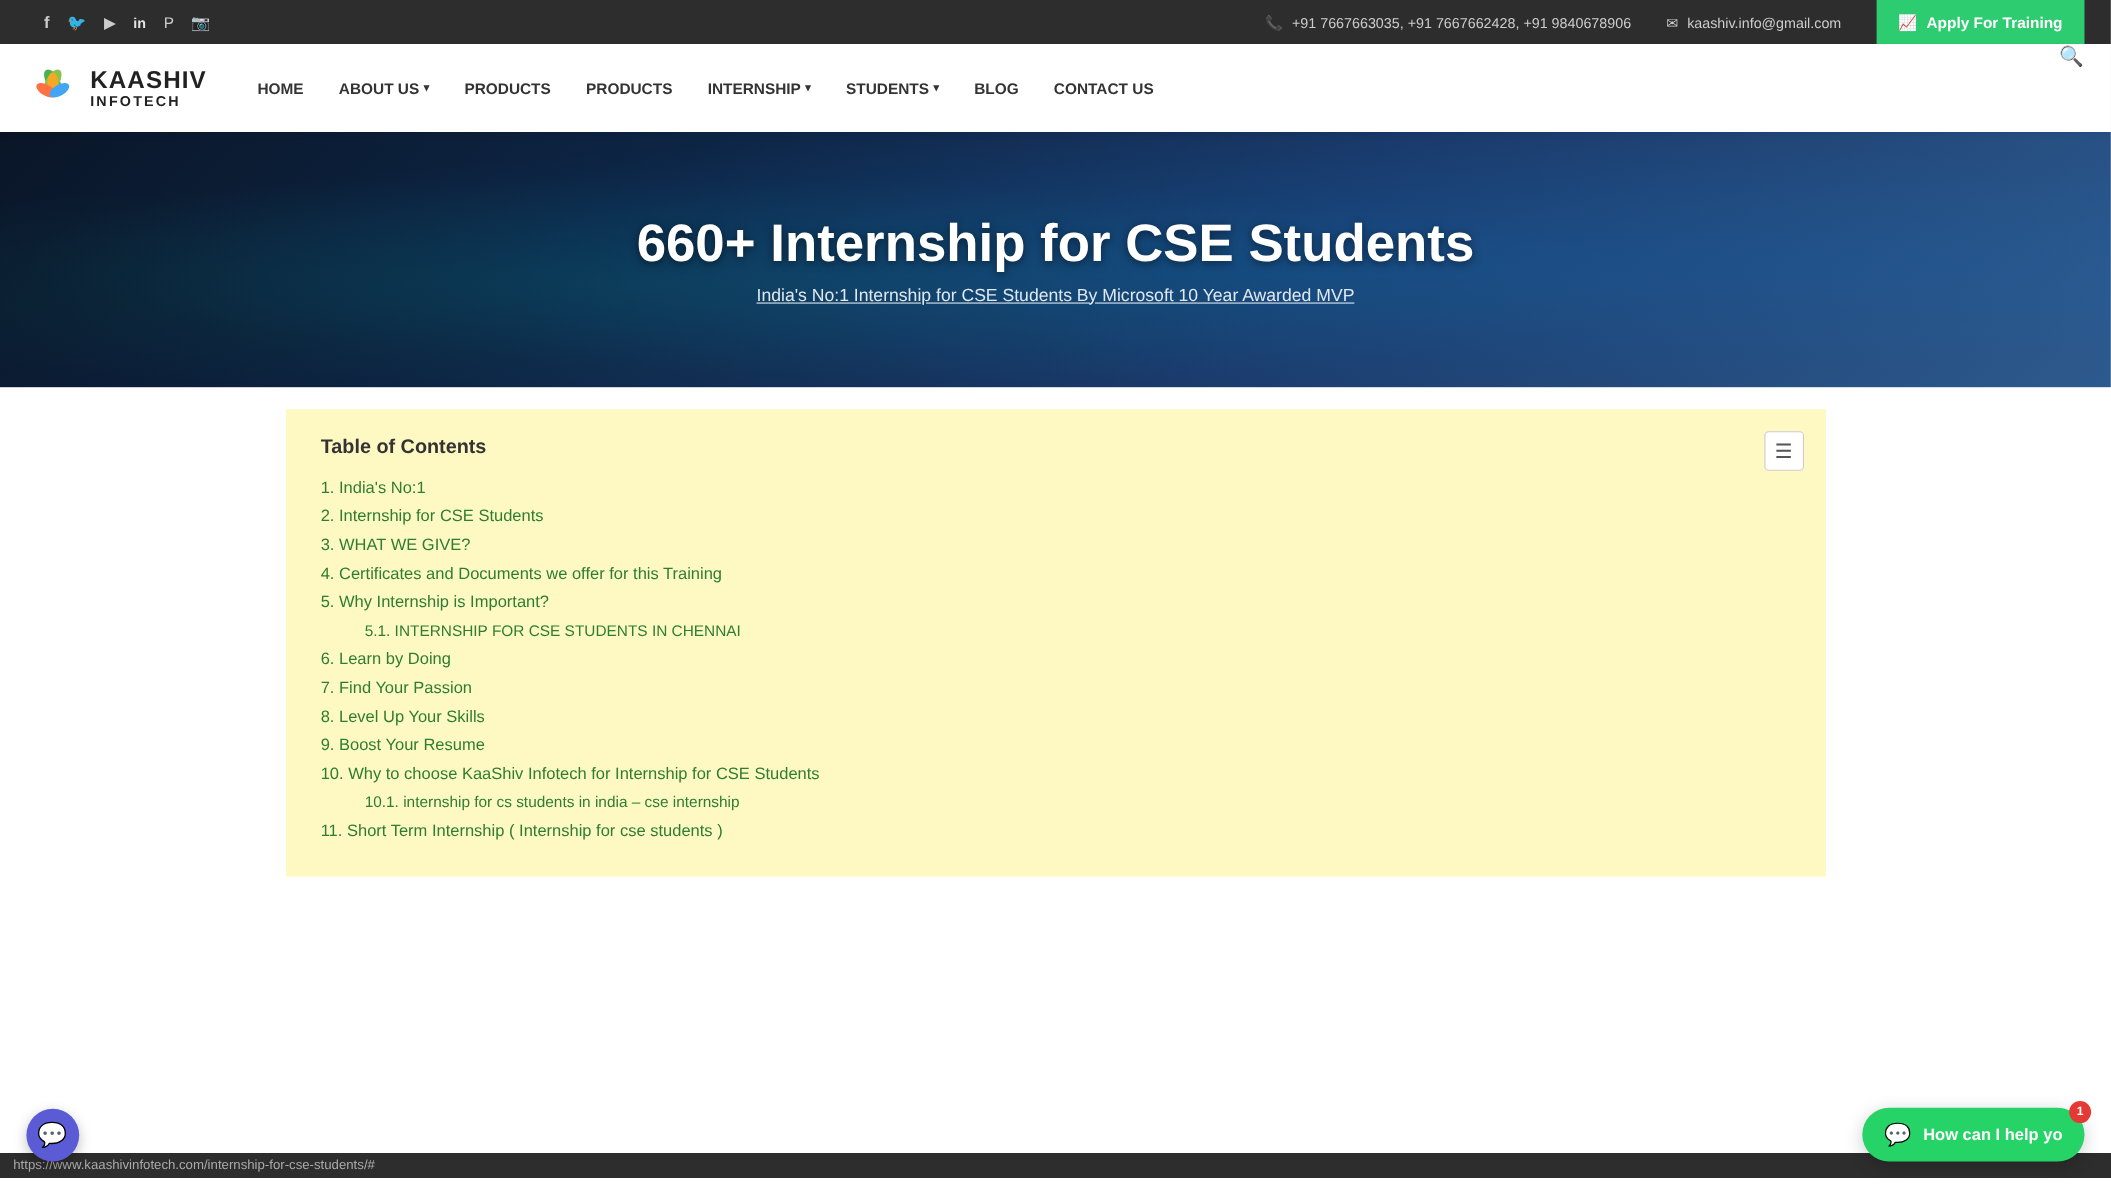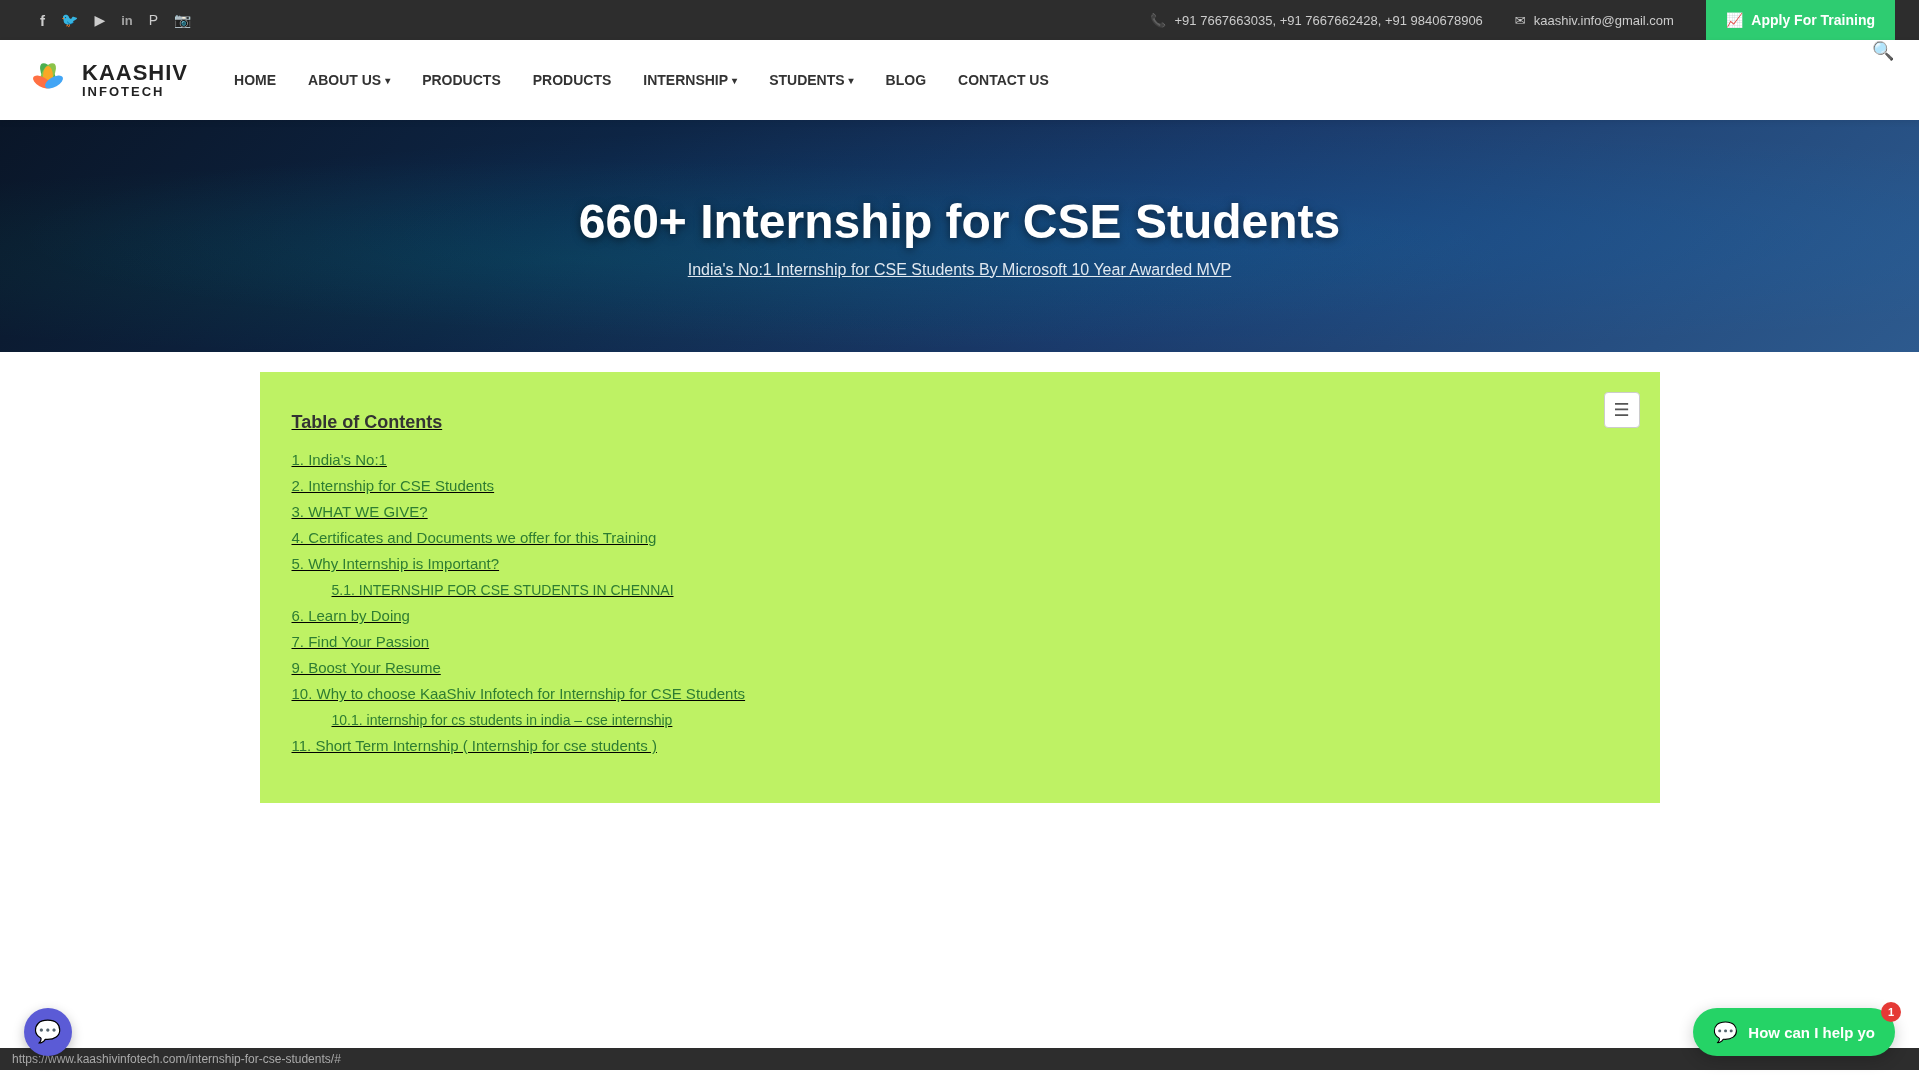--- a/index.html
+++ b/index.html
@@ -102,26 +102,25 @@
       color: #e0e8f0;
       text-align: center;
       position: relative;
       z-index: 1;
       margin-top: 12px;
       text-decoration: underline;
     }
 
     
     .toc-wrapper {
-      background: #bef264;
+      background: #fef9c3;
       margin: 20px auto;
       max-width: 1400px;
-      padding: 40px 32px;
-      position: relative;
-      text-decoration: underline;
+      padding: 24px 32px;
+      position: relative;
     }
     .toc-title {
       font-size: 18px;
       font-weight: 700;
       color: #333;
       margin-bottom: 18px;
     }
     .toc-toggle {
       position: absolute;
       top: 20px;
@@ -219,21 +218,21 @@
 </head>
 <body>
 
 <div class="top-bar">
   <div class="top-bar-left">
     <a href="#" class="social-icon"></a>
 
     <a href="#" style="color:#ccc;font-size:15px;font-weight:bold;">f</a>
     <a href="#" style="color:#ccc;font-size:14px;">🐦</a>
     <a href="#" style="color:#ccc;font-size:14px;">▶</a>
-    <a href="#" style="color:#a3a3a3;font-size:13px;font-weight:bold;">in</a>
+    <a href="#" style="color:#e5e5e5;font-size:13px;font-weight:bold;">in</a>
     <a href="#" style="color:#ccc;font-size:14px;">P</a>
     <a href="#" style="color:#ccc;font-size:14px;">📷</a>
   </div>
   <div class="top-bar-right">
     <div class="top-bar-contact">
       <span>📞</span>
       <span>+91 7667663035, +91 7667662428, +91 9840678906</span>
     </div>
     <div class="top-bar-contact">
       <span>✉</span>
@@ -287,20 +286,21 @@
   </button>
   <ul class="toc-list">
     <li><a href="#">1. India's No:1</a></li>
     <li><a href="#">2. Internship for CSE Students</a></li>
     <li><a href="#">3. WHAT WE GIVE?</a></li>
     <li><a href="#">4. Certificates and Documents we offer for this Training</a></li>
     <li><a href="#">5. Why Internship is Important?</a></li>
     <li class="sub-item"><a href="#">5.1. INTERNSHIP FOR CSE STUDENTS IN CHENNAI</a></li>
     <li><a href="#">6. Learn by Doing</a></li>
     <li><a href="#">7. Find Your Passion</a></li>
+    <li><a href="#">8. Level Up Your Skills</a></li>
     <li><a href="#">9. Boost Your Resume</a></li>
     <li><a href="#">10. Why to choose KaaShiv Infotech for Internship for CSE Students</a></li>
     <li class="sub-item"><a href="#">10.1. internship for cs students in india – cse internship</a></li>
     <li><a href="#">11. Short Term Internship ( Internship for cse students )</a></li>
   </ul>
 </div>
 
 <div class="status-bar">
   <span>https://www.kaashivinfotech.com/internship-for-cse-students/#</span>
 </div>

